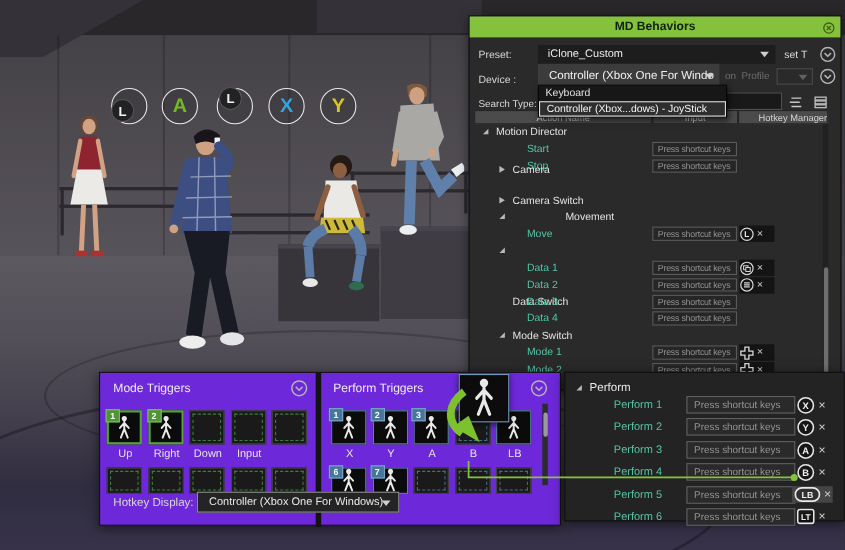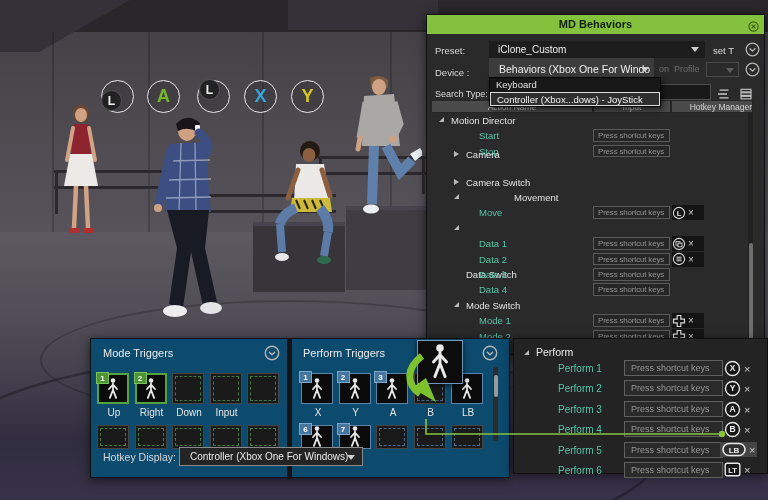--- a/index.html
+++ b/index.html
@@ -76,21 +76,21 @@
   .inbox{position:absolute;left:166px;top:1px;width:77px;height:12.5px;background:#262626;
     border:1px solid #5a5a5a;color:#919191;font-size:8px;line-height:11px;padding-left:4px;
     letter-spacing:-.2px;white-space:nowrap;overflow:hidden;}
   .hk{position:absolute;left:245px;top:0;width:32px;height:15px;background:#141414;
     display:flex;align-items:center;}
   .hk .x{color:#c9c9c9;font-size:10px;line-height:13px;margin-left:2px;}
   .md-scroll-track{position:absolute;left:321px;top:98px;width:5px;height:241px;background:#212121;}
   .md-scroll{position:absolute;left:321.5px;top:228px;width:4px;height:103px;background:#6e6e6e;border-radius:2px;}
 
   
-  #triggers{left:90px;top:338px;width:420px;height:140px;background:#0c4a6e;z-index:10;}
+  #triggers{left:90px;top:338px;width:420px;height:140px;background:#6d28d9;z-index:10;}
   .sec-title{position:absolute;top:8px;font-size:11px;color:#ececec;}
   .divider{position:absolute;left:196px;top:0;width:5px;height:140px;background:#131313;}
   .slotwrap{position:absolute;width:34px;}
   .slot{position:relative;width:32px;height:31px;background:#1a1a1a;border:1px solid #454545;}
   .slot.inner-g:after,.slot.inner-b:after{content:"";position:absolute;inset:2px;border:1px dashed #3e7a3e;}
   .slot.inner-b:after{border-color:#44688a;}
   .slot.fill{background:#0b0b0b;display:flex;align-items:center;justify-content:center;}
   .slot.selg{border:2px solid #55a33c;}
   .slot.selb{border:1px solid #5b84a8;}
   .badge{position:absolute;left:-3px;top:-3px;width:13px;height:12px;font-size:8px;font-weight:bold;
@@ -251,21 +251,21 @@
     <span class="lbl" style="left:286px;top:30px;color:#dcdcdc">set T</span>
     <span class="chev" style="left:318px;top:27px">
       <svg width="15" height="15" viewBox="0 0 15 15">
           <circle cx="7.5" cy="7.5" r="6.3" fill="none" stroke="#b5b5b5" stroke-width="1.3"></circle>
           <path d="M4.6 6.3 L7.5 9.2 L10.4 6.3" fill="none" stroke="#b5b5b5" stroke-width="1.3"></path>
         </svg>
     </span>
 
     <span class="lbl" style="left:8px;top:52px">Device :</span>
     <div class="combo">
-      <span>Behaviors (Xbox One For Windo</span>
+      <span>Controller (Xbox One For Windo</span>
       <span class="caret" style="right:5px;top:9px"></span>
     </div>
     <span class="dim" style="left:232px">on</span>
     <span class="dim" style="left:247px">Profile</span>
     <div class="dis-dd">
         <span class="caret"></span>
       </div>
     <span class="chev" style="left:318px;top:47px">
       <svg width="15" height="15" viewBox="0 0 15 15">
           <circle cx="7.5" cy="7.5" r="6.3" fill="none" stroke="#b5b5b5" stroke-width="1.3"></circle>

